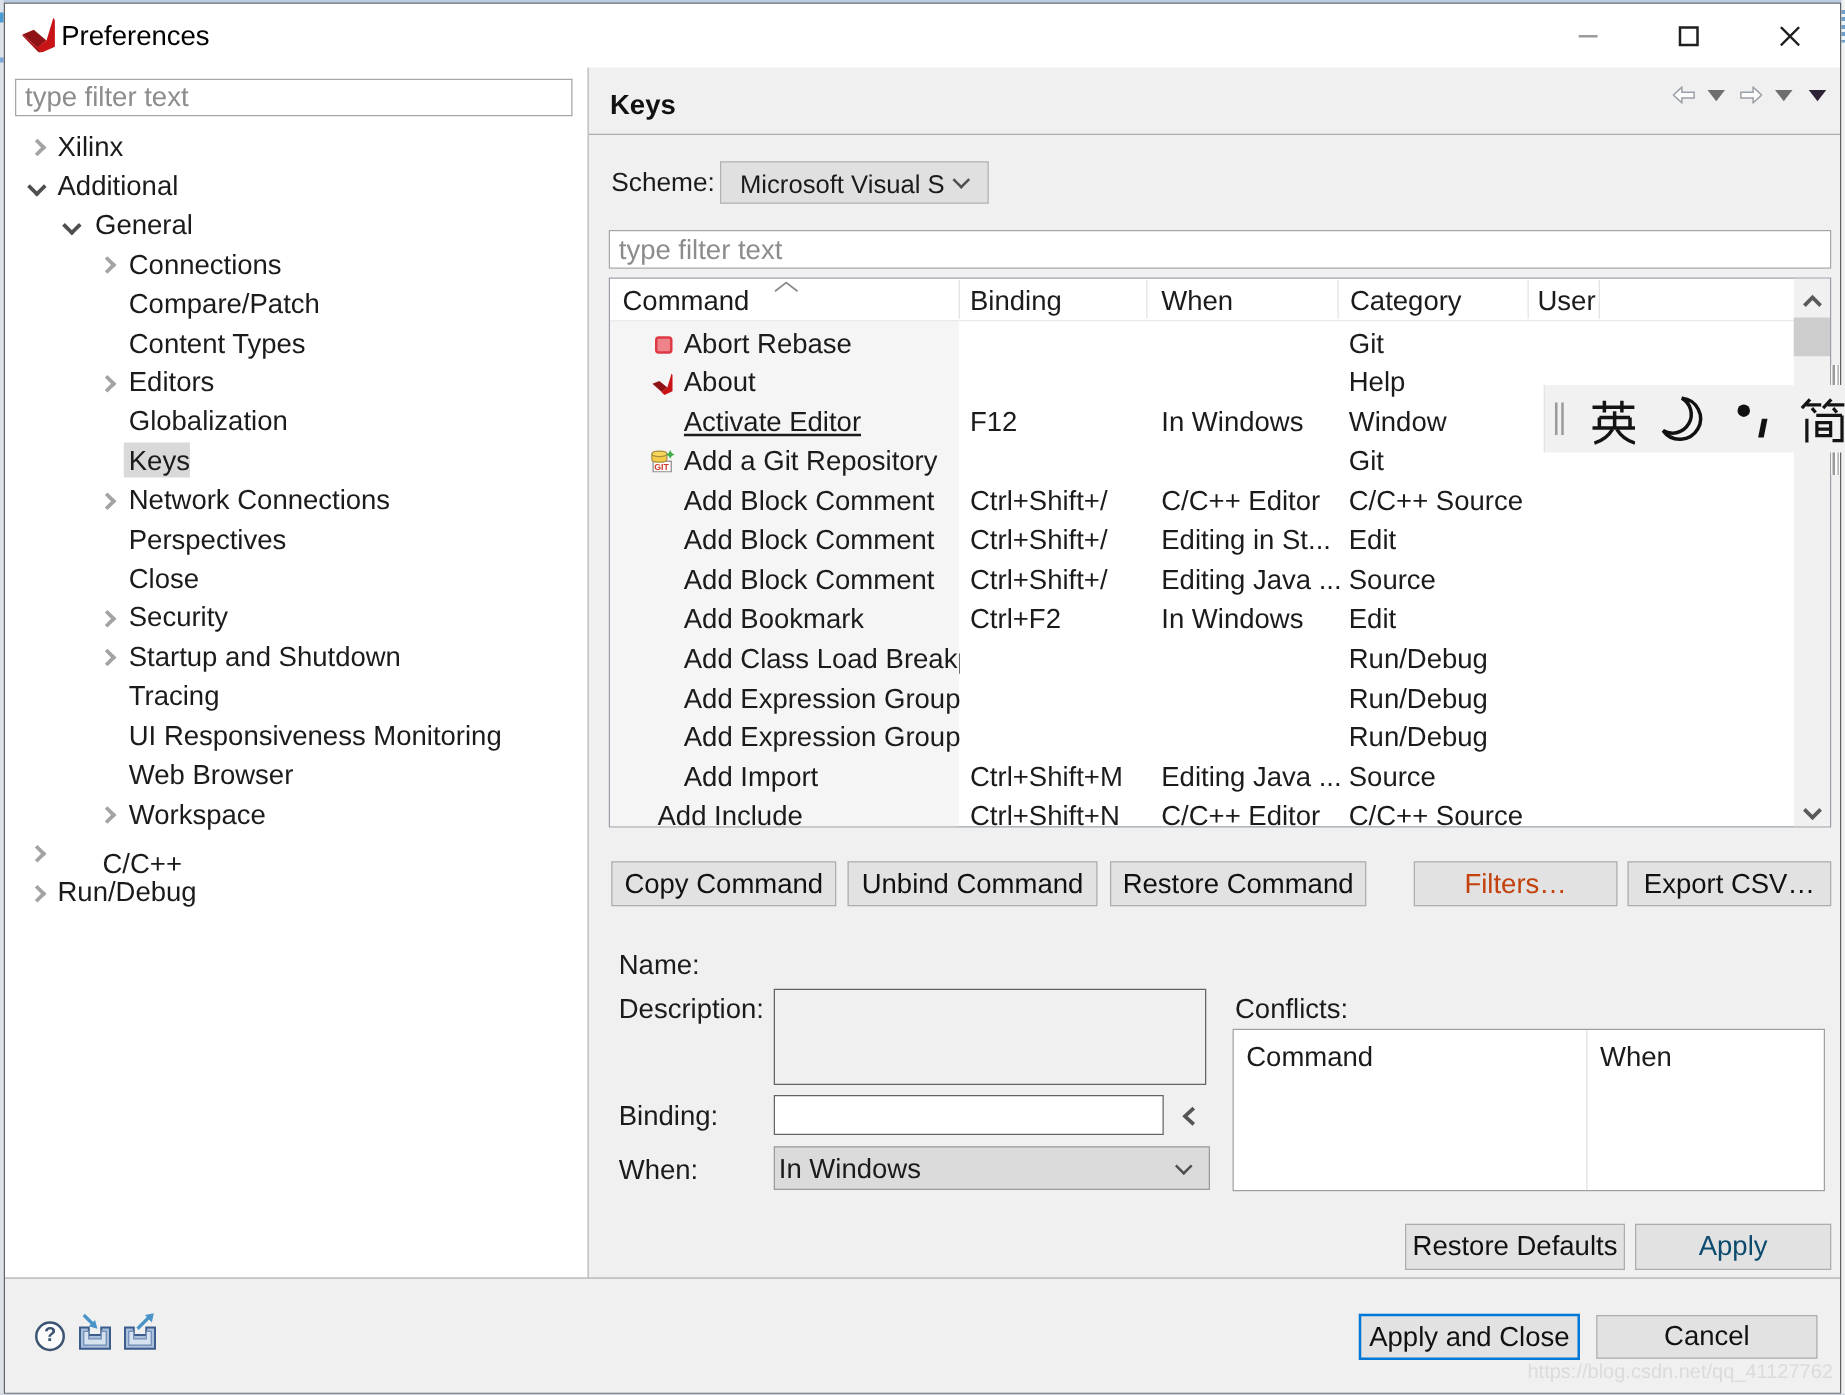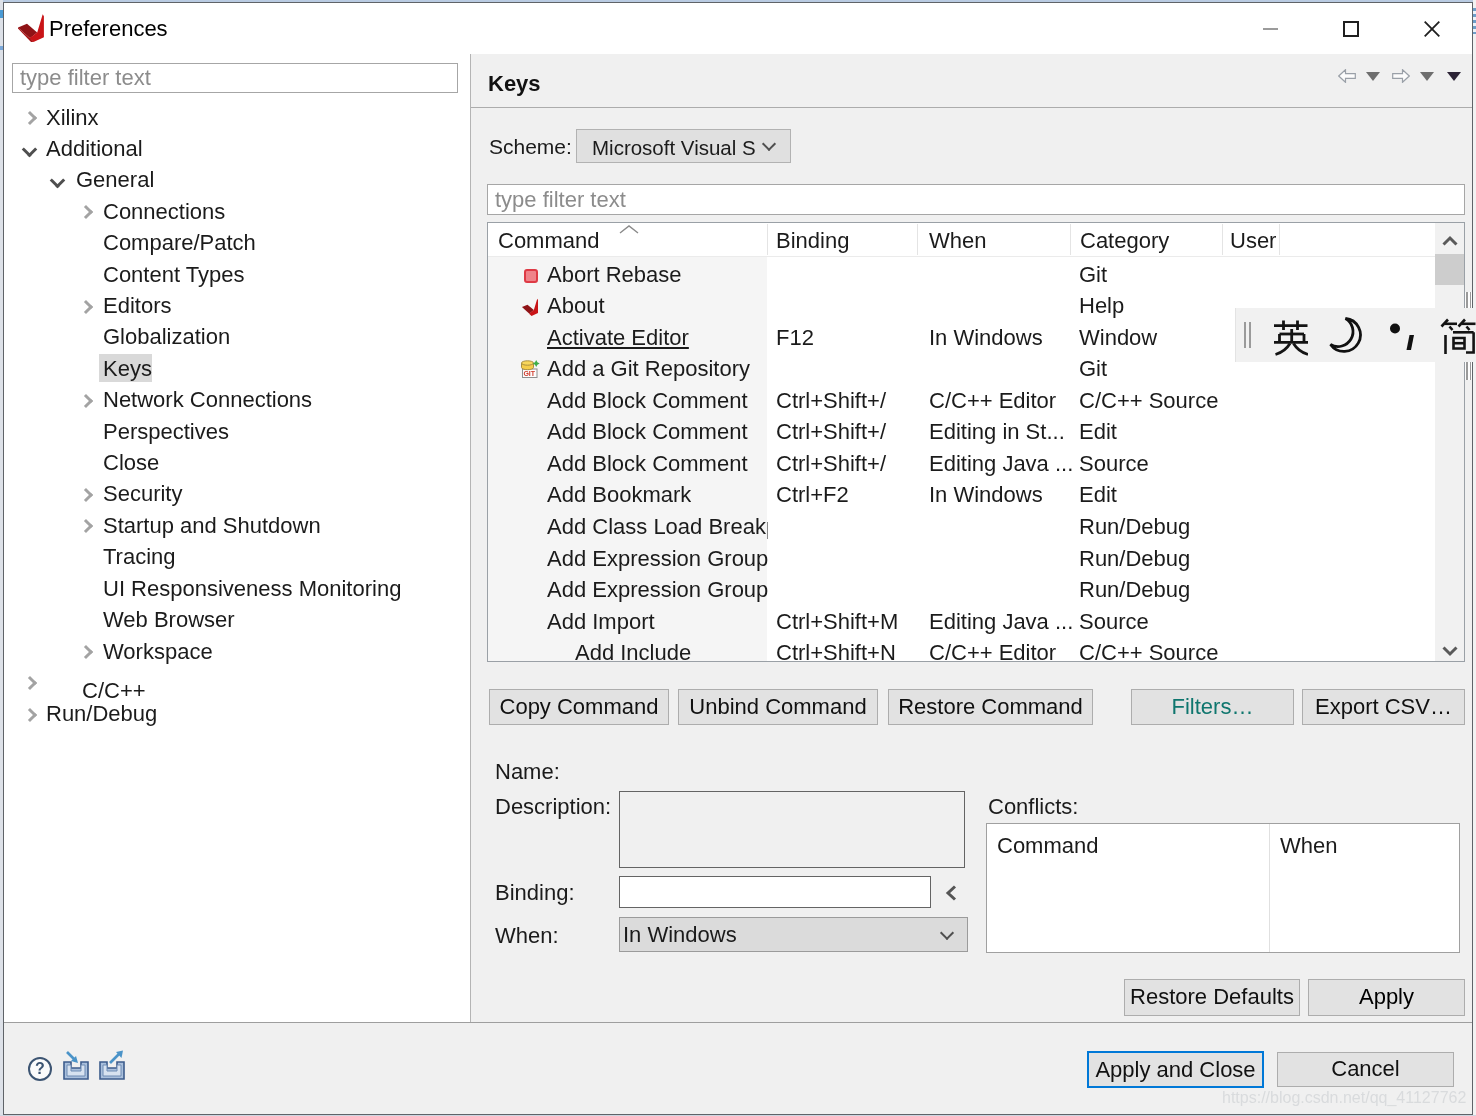--- a/index.html
+++ b/index.html
@@ -141,56 +141,56 @@
 <div class="t" style="left:547px;top:511px;max-width:221px;overflow:hidden;">Add Class Load Breakp</div>
 <div class="t" style="left:1079px;top:511px;">Run/Debug</div>
 <div class="t" style="left:547px;top:543px;max-width:221px;overflow:hidden;">Add Expression Group</div>
 <div class="t" style="left:1079px;top:543px;">Run/Debug</div>
 <div class="t" style="left:547px;top:574px;max-width:221px;overflow:hidden;">Add Expression Group</div>
 <div class="t" style="left:1079px;top:574px;">Run/Debug</div>
 <div class="t" style="left:547px;top:606px;max-width:221px;overflow:hidden;">Add Import</div>
 <div class="t" style="left:776px;top:606px;">Ctrl+Shift+M</div>
 <div class="t" style="left:929px;top:606px;">Editing Java ...</div>
 <div class="t" style="left:1079px;top:606px;">Source</div>
-<div class="t" style="left:575px;top:637px;max-width:221px;overflow:hidden;">Add Include</div>
+<div class="t" style="left:526px;top:637px;max-width:221px;overflow:hidden;">Add Include</div>
 <div class="t" style="left:776px;top:637px;">Ctrl+Shift+N</div>
 <div class="t" style="left:929px;top:637px;">C/C++ Editor</div>
 <div class="t" style="left:1079px;top:637px;">C/C++ Source</div>
 <div class="a" style="left:1435px;top:223px;width:29px;height:438px;background:#f1f1f1;"></div>
 <svg class="a" style="left:1442px;top:235px;" width="16" height="11" viewBox="0 0 16 11">
     <path d="M1.5,9.5 L8,3 L14.5,9.5" stroke="#5a5a5a" stroke-width="3" fill="none"></path>
   </svg>
 <svg class="a" style="left:1442px;top:646px;" width="16" height="11" viewBox="0 0 16 11">
     <path d="M1.5,1.5 L8,8 L14.5,1.5" stroke="#5a5a5a" stroke-width="3" fill="none"></path>
   </svg>
 <div class="a" style="left:1435px;top:254px;width:29px;height:31px;background:#cdcdcd;"></div>
 <div class="a" style="left:489px;top:689px;width:180px;height:36px;background:#e2e2e2;border:1px solid #adadad;text-align:center;font-size:22px;line-height:33px;color:#111;">Copy Command</div>
 <div class="a" style="left:678px;top:689px;width:200px;height:36px;background:#e2e2e2;border:1px solid #adadad;text-align:center;font-size:22px;line-height:33px;color:#111;">Unbind Command</div>
 <div class="a" style="left:888px;top:689px;width:205px;height:36px;background:#e2e2e2;border:1px solid #adadad;text-align:center;font-size:22px;line-height:33px;color:#111;">Restore Command</div>
-<div class="a" style="left:1131px;top:689px;width:163px;height:36px;background:#e2e2e2;border:1px solid #adadad;text-align:center;font-size:22px;line-height:33px;color:#0f766e;">Filters…</div>
+<div class="a" style="left:1131px;top:689px;width:163px;height:36px;background:#e2e2e2;border:1px solid #adadad;text-align:center;font-size:22px;line-height:33px;color:#c2410c;">Filters…</div>
 <div class="a" style="left:1302px;top:689px;width:163px;height:36px;background:#e2e2e2;border:1px solid #adadad;text-align:center;font-size:22px;line-height:33px;color:#111;">Export CSV…</div>
 <div class="t" style="left:495px;top:756px;">Name:</div>
 <div class="t" style="left:495px;top:791px;">Description:</div>
 <div class="a" style="left:619px;top:791px;width:346px;height:77px;background:#f0f0f0;border:1px solid #646464;"></div>
 <div class="t" style="left:495px;top:877px;">Binding:</div>
 <div class="a" style="left:619px;top:876px;width:312px;height:32px;background:#fff;border:1px solid #646464;"></div>
 <svg class="a" style="left:945px;top:885px;" width="12" height="16" viewBox="0 0 12 16">
     <path d="M10,1.5 L3,8 L10,14.5" stroke="#555" stroke-width="3" fill="none"></path>
   </svg>
 <div class="t" style="left:495px;top:920px;">When:</div>
 <div class="a" style="left:619px;top:917px;width:349px;height:35px;background:#dbdbdb;border:1px solid #9b9b9b;"></div>
 <div class="t" style="left:623px;top:919px;">In Windows</div>
 <div class="cd" style="left:942px;top:928px;"></div>
 <div class="t" style="left:988px;top:791px;">Conflicts:</div>
 <div class="a" style="left:986px;top:823px;width:474px;height:130px;background:#fff;border:1px solid #a0a0a0;"></div>
 <div class="a" style="left:1269px;top:824px;width:1px;height:128px;background:#e0e0e0;"></div>
 <div class="t" style="left:997px;top:830px;">Command</div>
 <div class="t" style="left:1280px;top:830px;">When</div>
 <div class="a" style="left:1124px;top:979px;width:176px;height:37px;background:#e2e2e2;border:1px solid #adadad;text-align:center;font-size:22px;line-height:34px;color:#111;">Restore Defaults</div>
-<div class="a" style="left:1308px;top:979px;width:157px;height:37px;background:#e2e2e2;border:1px solid #adadad;text-align:center;font-size:22px;line-height:34px;color:#000000;">Apply</div>
+<div class="a" style="left:1308px;top:979px;width:157px;height:37px;background:#e2e2e2;border:1px solid #adadad;text-align:center;font-size:22px;line-height:34px;color:#0c4a6e;">Apply</div>
 <div class="a" style="left:4px;top:1022px;width:1468px;height:1px;background:#9e9e9e;"></div>
 <div class="a" style="left:4px;top:1023px;width:1468px;height:91px;background:#f0f0f0;"></div>
 <div class="a" style="left:28px;top:1057px;width:24px;height:24px;border:2px solid #3c5472;border-radius:50%;background:#fbfbfb;text-align:center;line-height:20px;font-size:16px;font-weight:bold;color:#3c5472;">?</div>
 <svg class="a" style="left:61px;top:1050px;" width="30" height="32" viewBox="0 0 30 32">
     <path d="M3,12 h7 v6 h10 v-6 h7 v17 h-24 Z" fill="#a9bfdc" stroke="#3c5c8c" stroke-width="1.6"></path>
     <path d="M6,15 h4 v6 h10 v-6 h4 v11 h-18 Z" fill="#d7e2f0" stroke="#6f8cb4" stroke-width="1"></path>
     <path d="M6,2 L15,11" stroke="#4a93c8" stroke-width="2.6"></path>
     <path d="M10,11 L17,13 L15,6 Z" fill="#4a93c8"></path>
   </svg>
 <svg class="a" style="left:97px;top:1050px;" width="30" height="32" viewBox="0 0 30 32">

